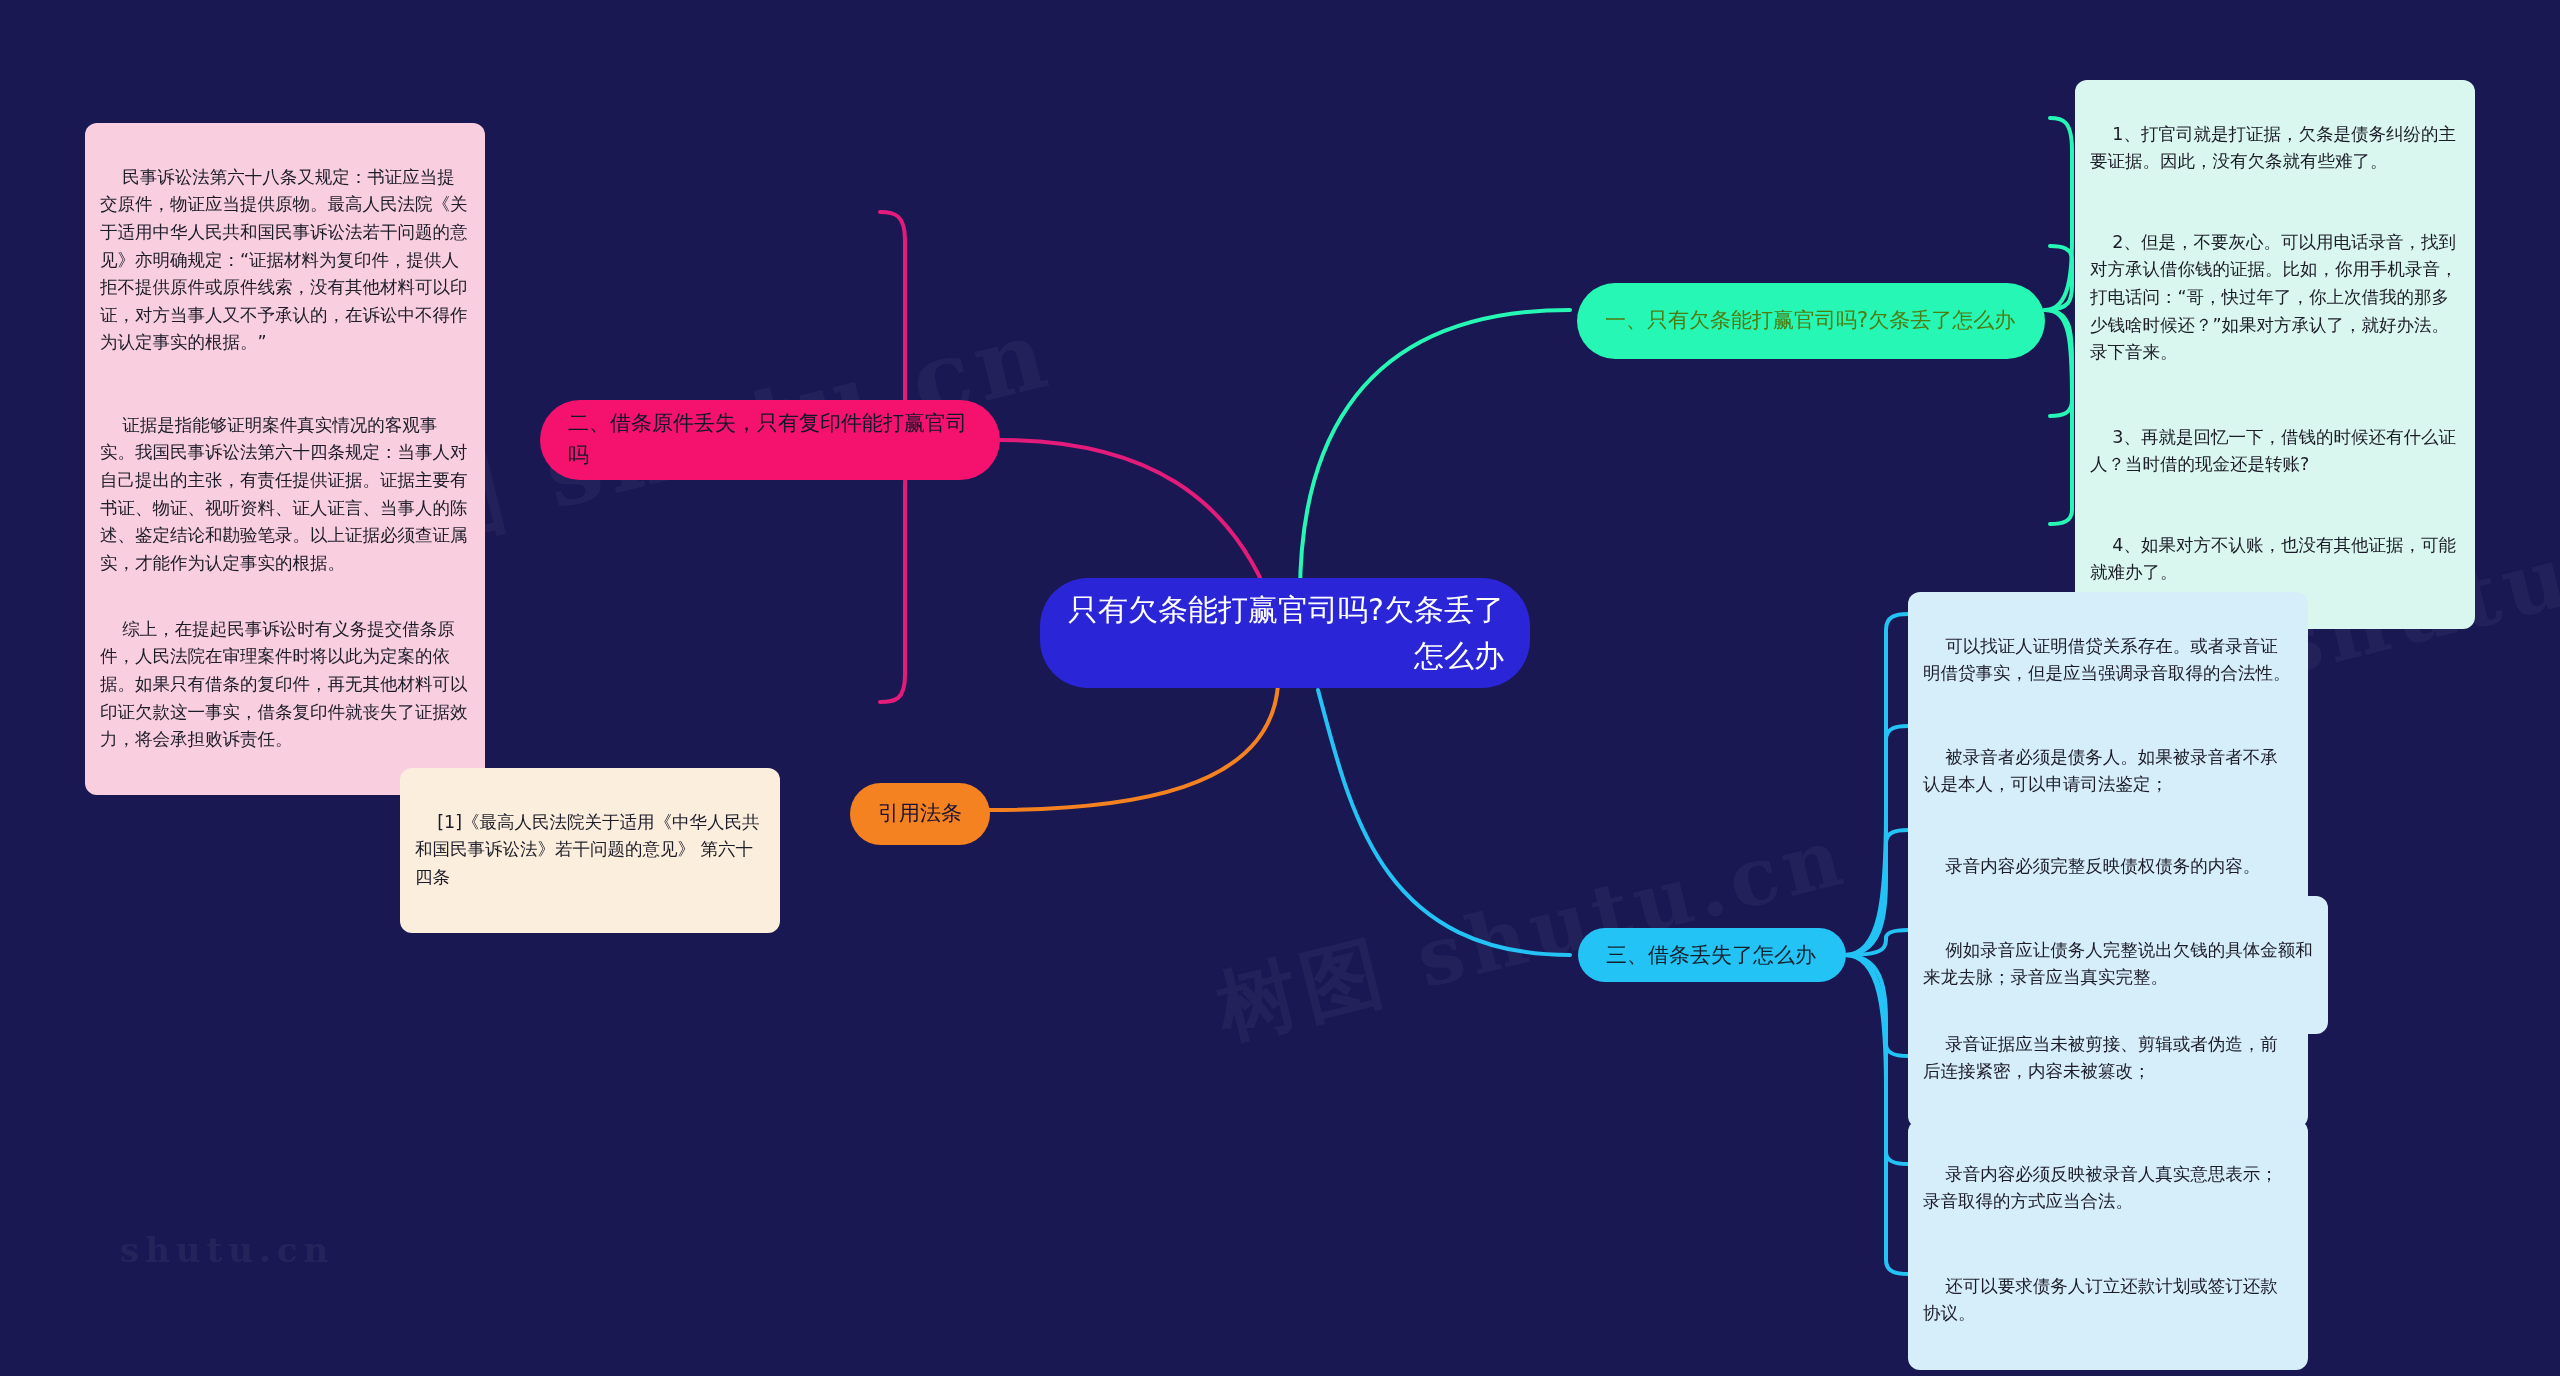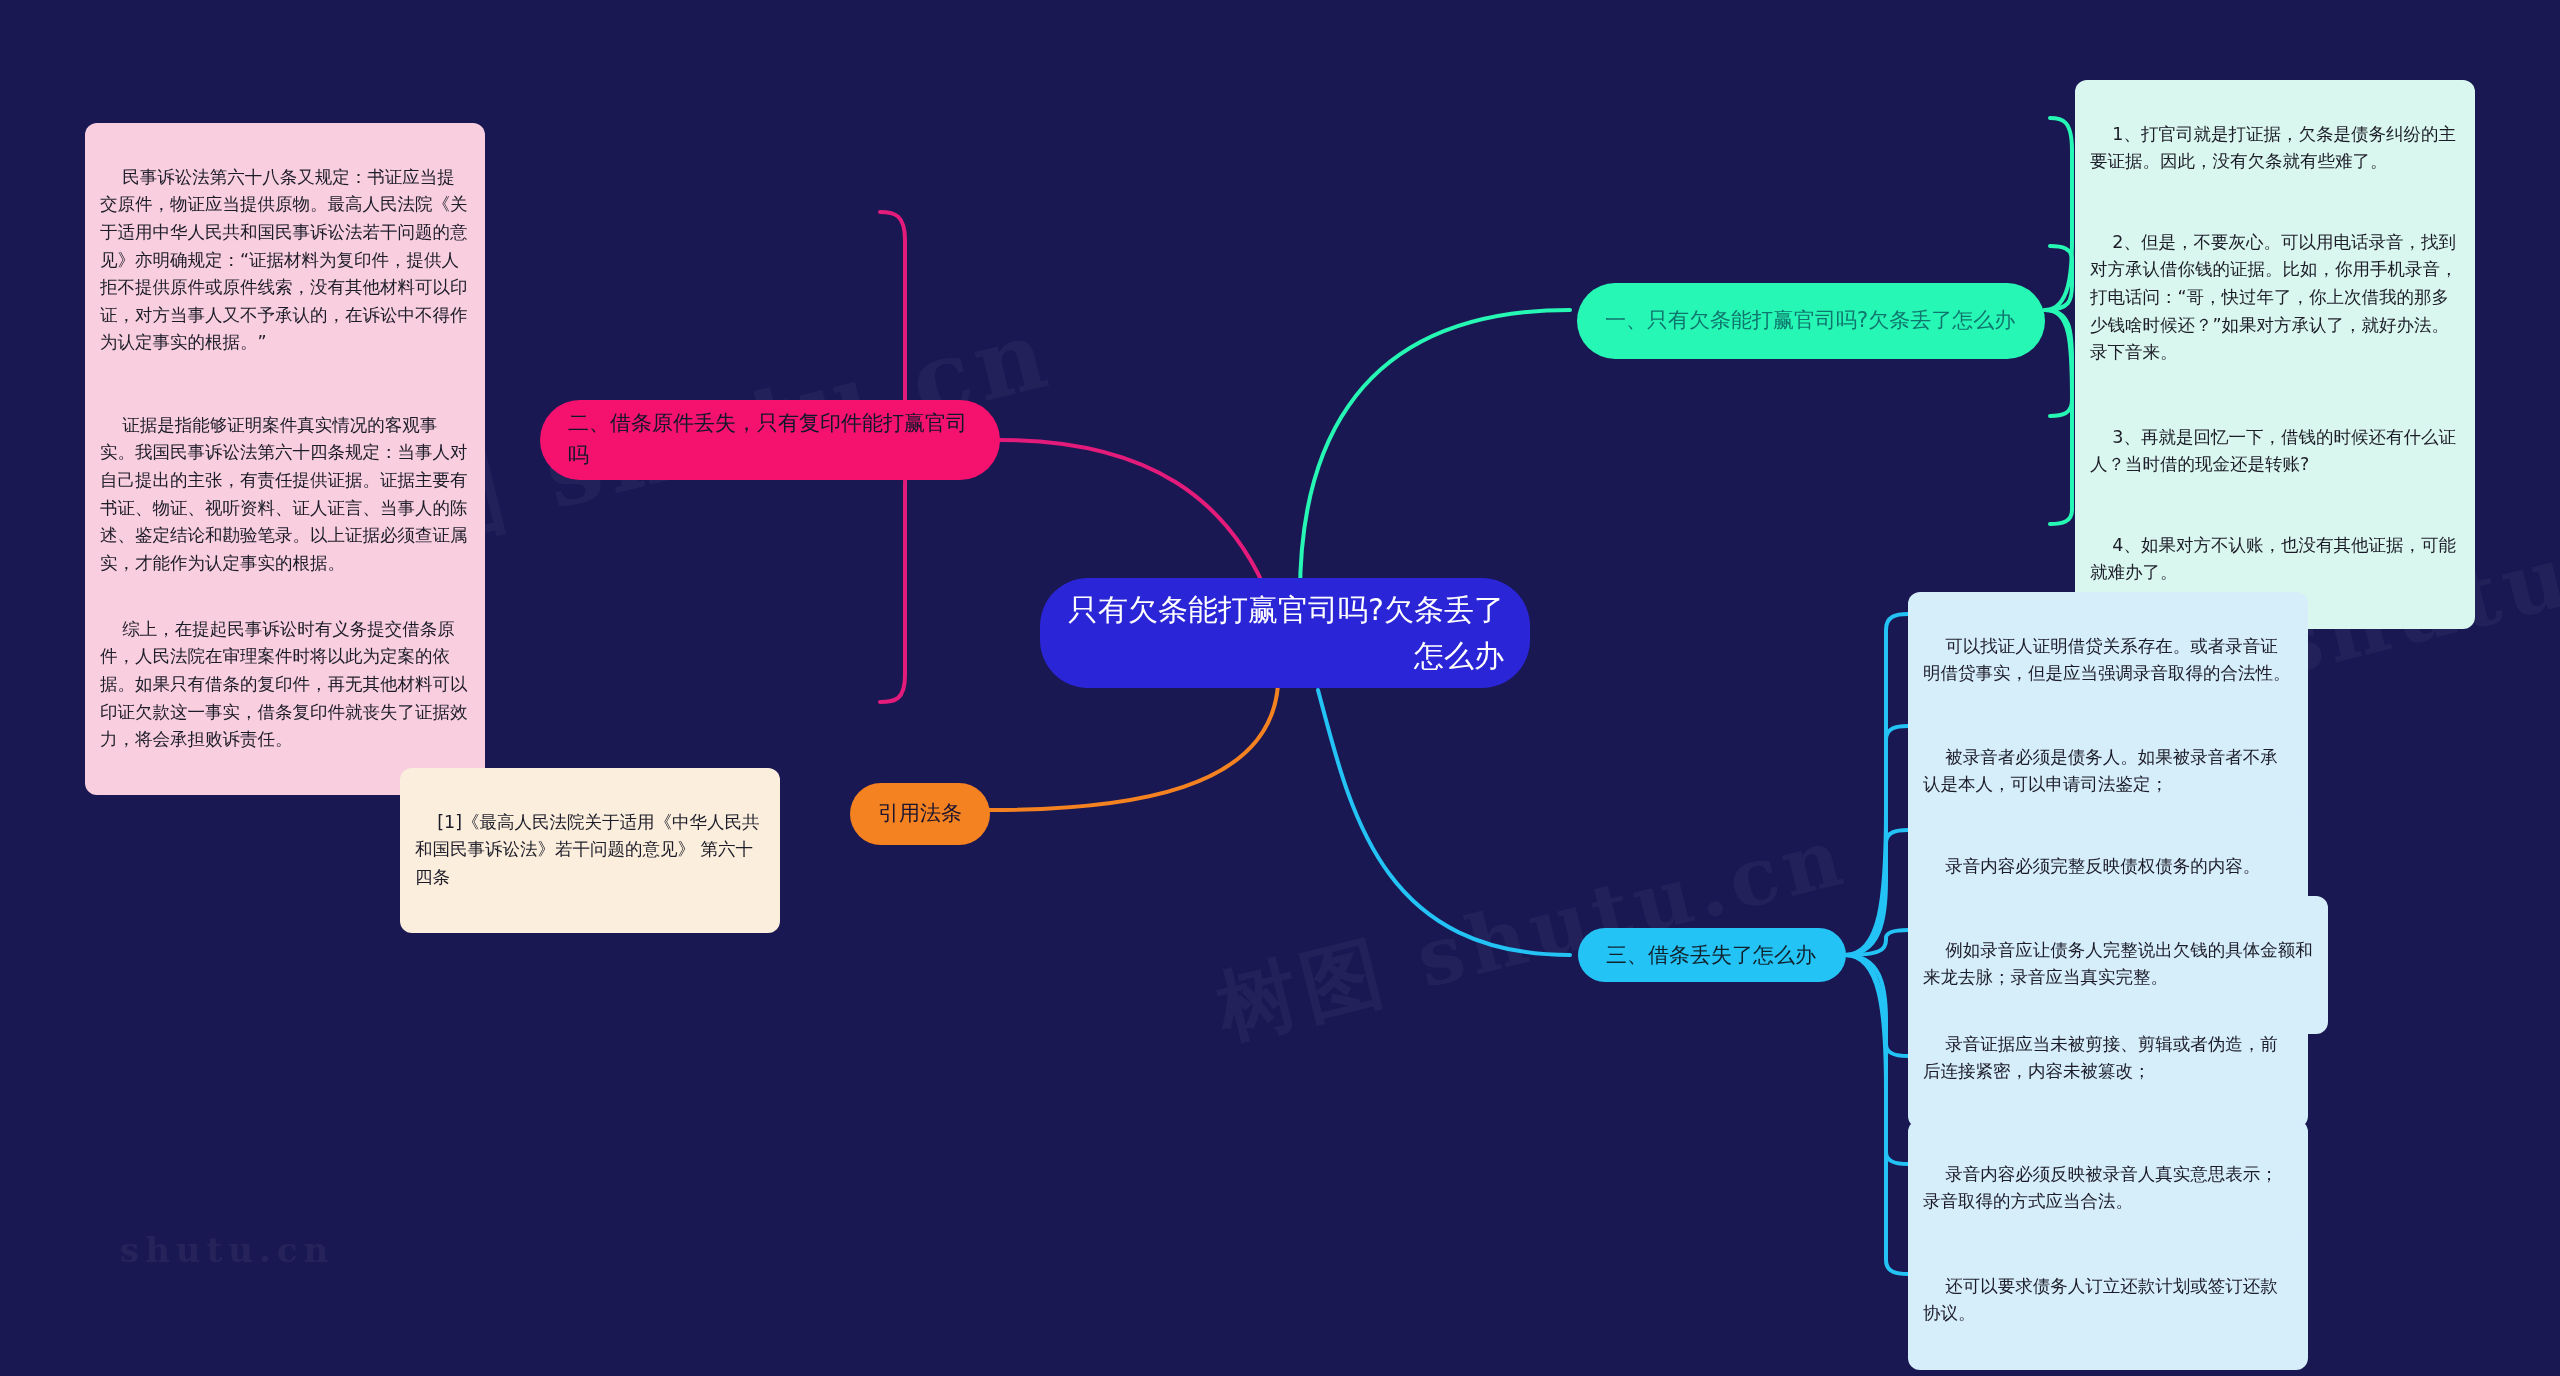--- a/index.html
+++ b/index.html
@@ -63,21 +63,21 @@
   .branch {
     border-radius: 40px;
     display: flex;
     align-items: center;
     padding: 10px 28px;
     font-size: 21px;
     font-weight: 500;
   }
   .branch-pink   { background: #f5126e; color: #0f172a; }
   .branch-orange { background: #f58220; color: #1a1430; }
-  .branch-teal   { background: #27f7b4; color: #0f766e; }
+  .branch-teal   { background: #27f7b4; color: #4d7c0f; }
   .branch-blue   { background: #24c3f5; color: #10212c; }
 
   
   .leaf {
     border-radius: 12px;
     padding: 13px 15px 14px 15px;
     font-size: 17.5px;
     line-height: 1.58;
     color: #1c1c28;
   }

